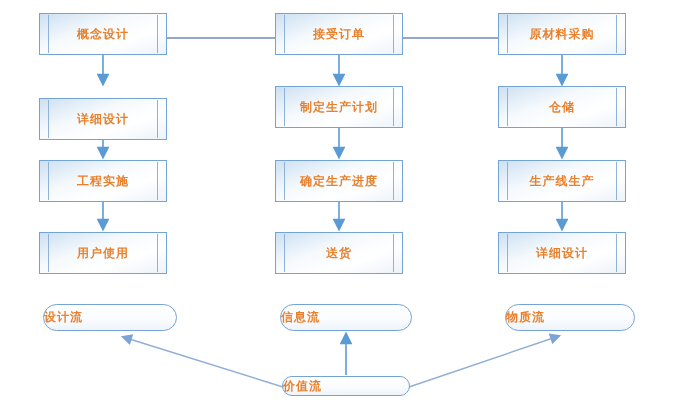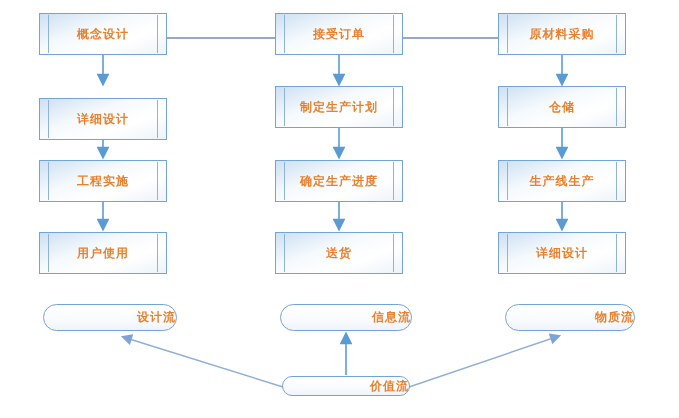--- a/index.html
+++ b/index.html
@@ -18,21 +18,21 @@
   }
   .pbox::before { left:8px; }
   .pbox::after { right:8px; }
   .shape-label {
     color:#e8802d; font-weight:bold; font-size:12px; letter-spacing:1px; white-space:nowrap;
   }
   .oval {
     position:absolute; height:27px; box-sizing:border-box;
     border:1px solid #74a3d6; border-radius:14px;
     background:linear-gradient(to bottom,#ffffff 0%,#f9fbfe 60%,#eef4fa 100%);
-    display:flex; align-items:center; justify-content:flex-end;
+    display:flex; align-items:center; justify-content:flex-start;
   }
   .connector-layer {
     position:absolute; left:0; top:0; width:679px; height:418px; pointer-events:none;
   }
 </style>
 </head>
 <body>
 
 <div class="canvas">
 

